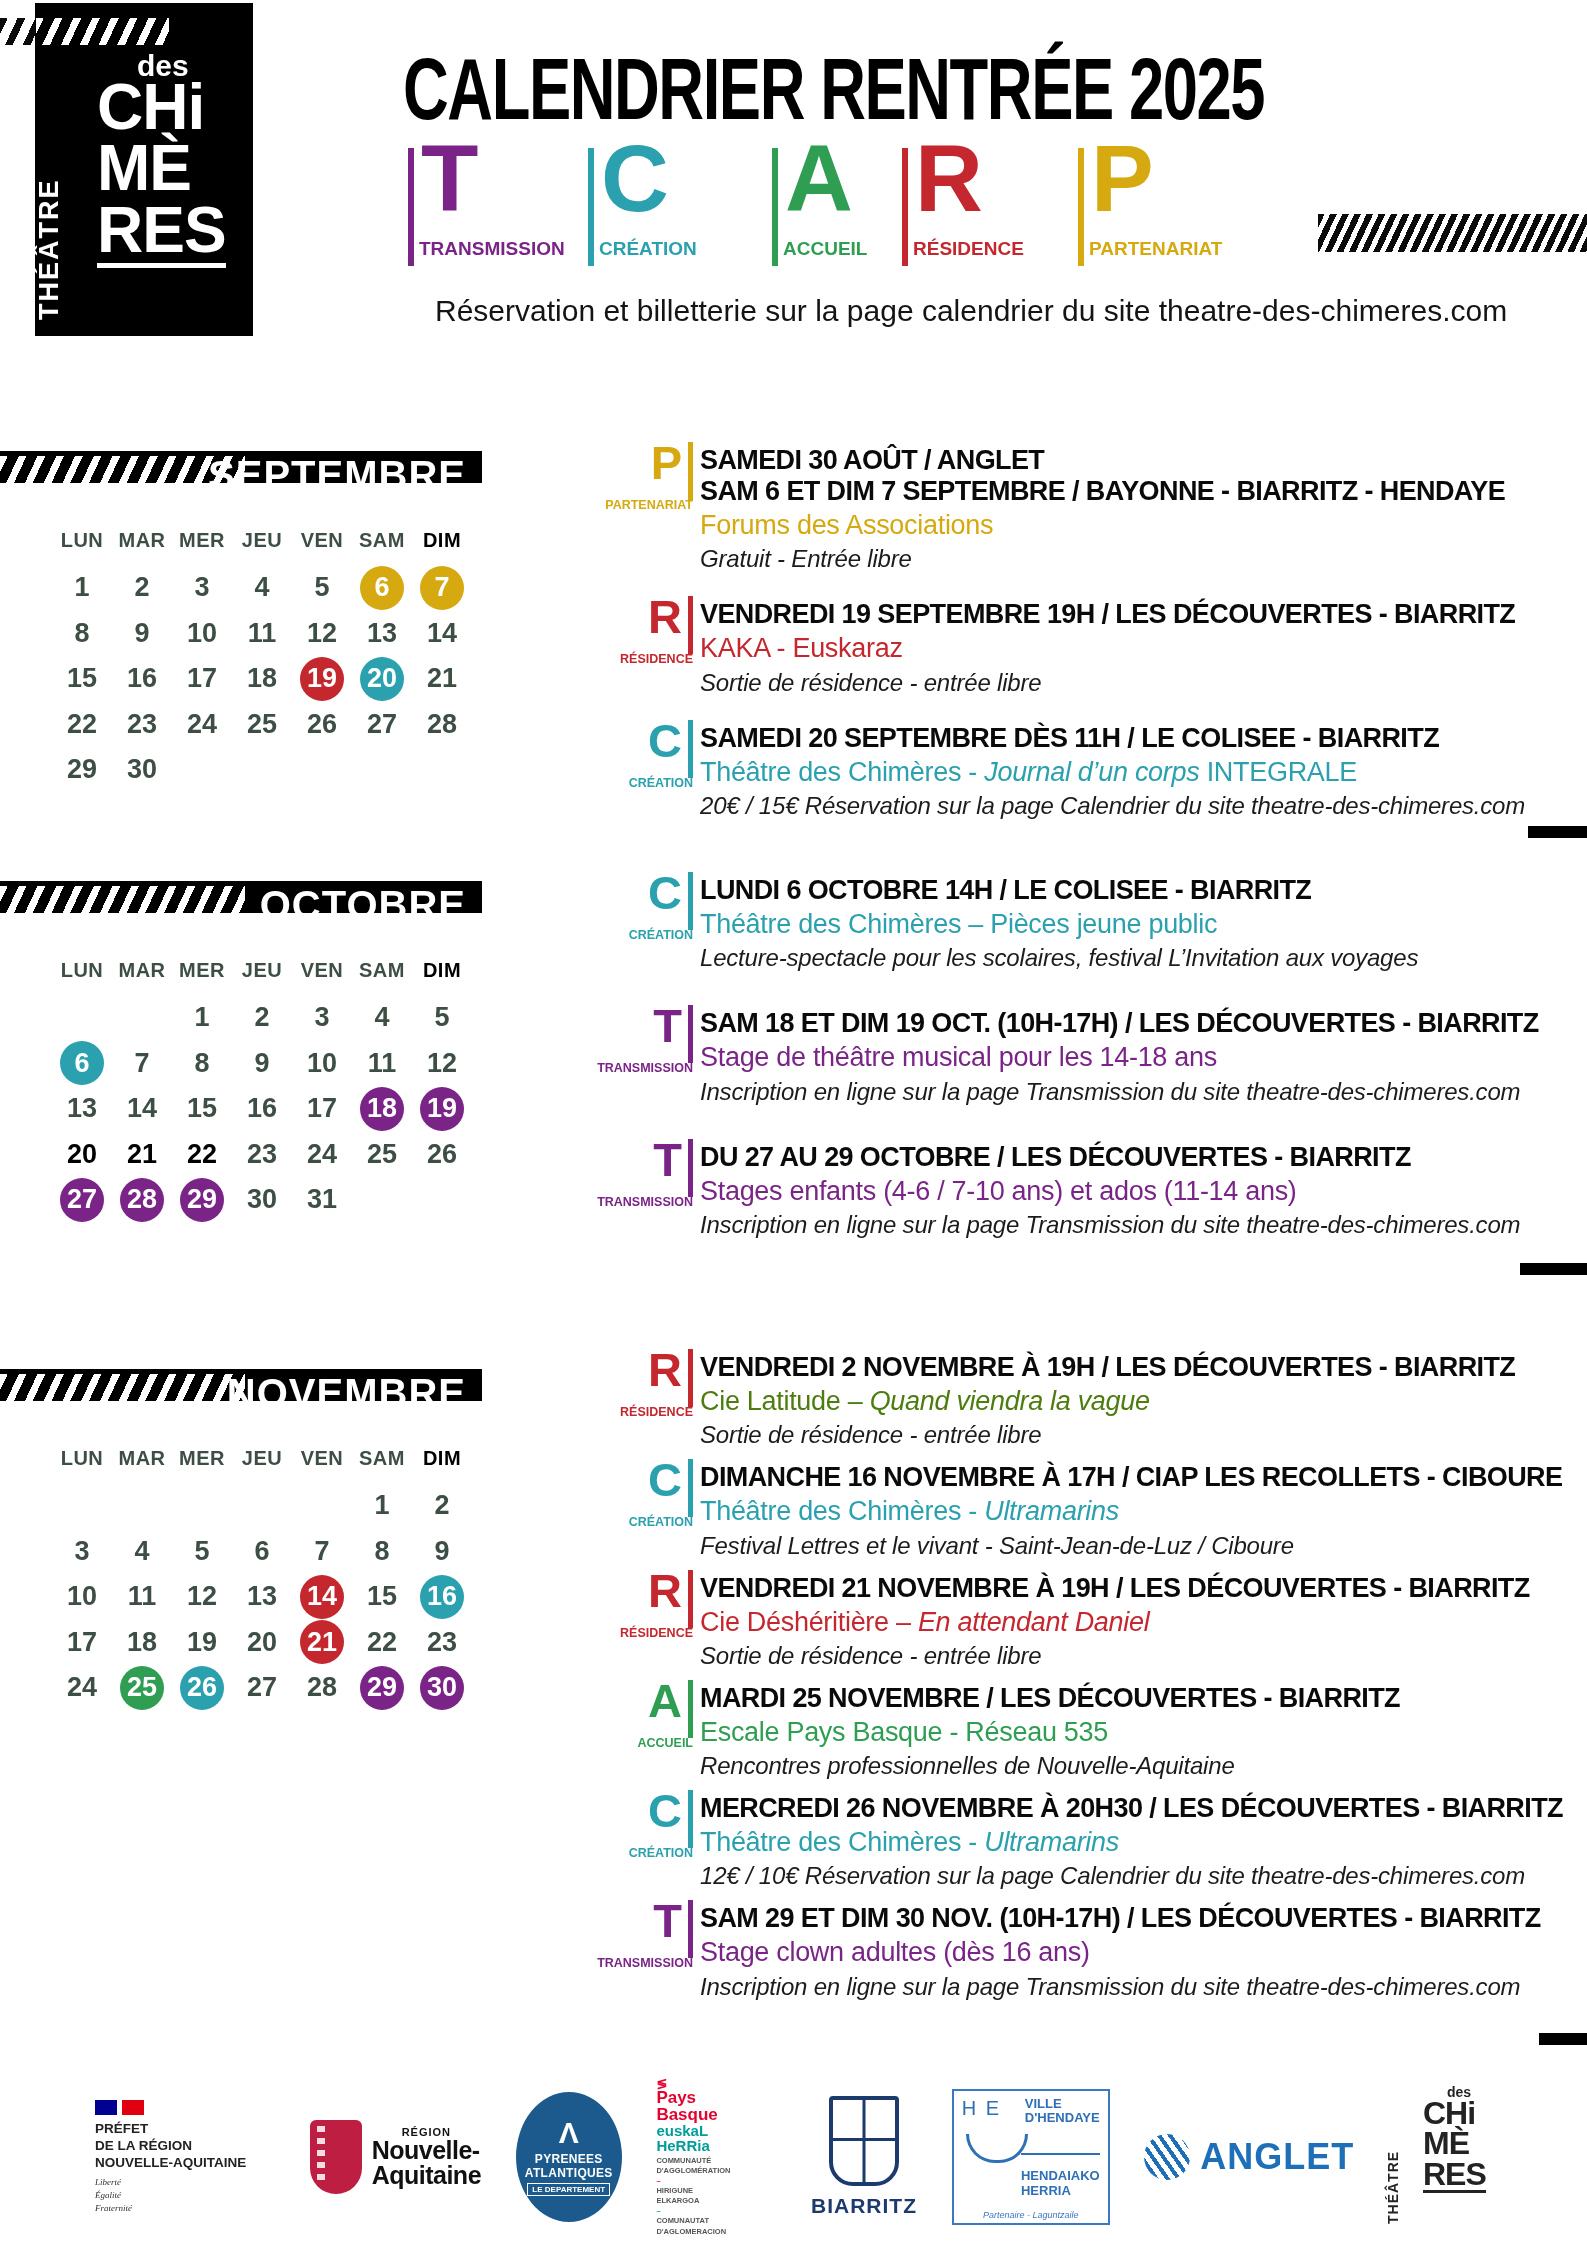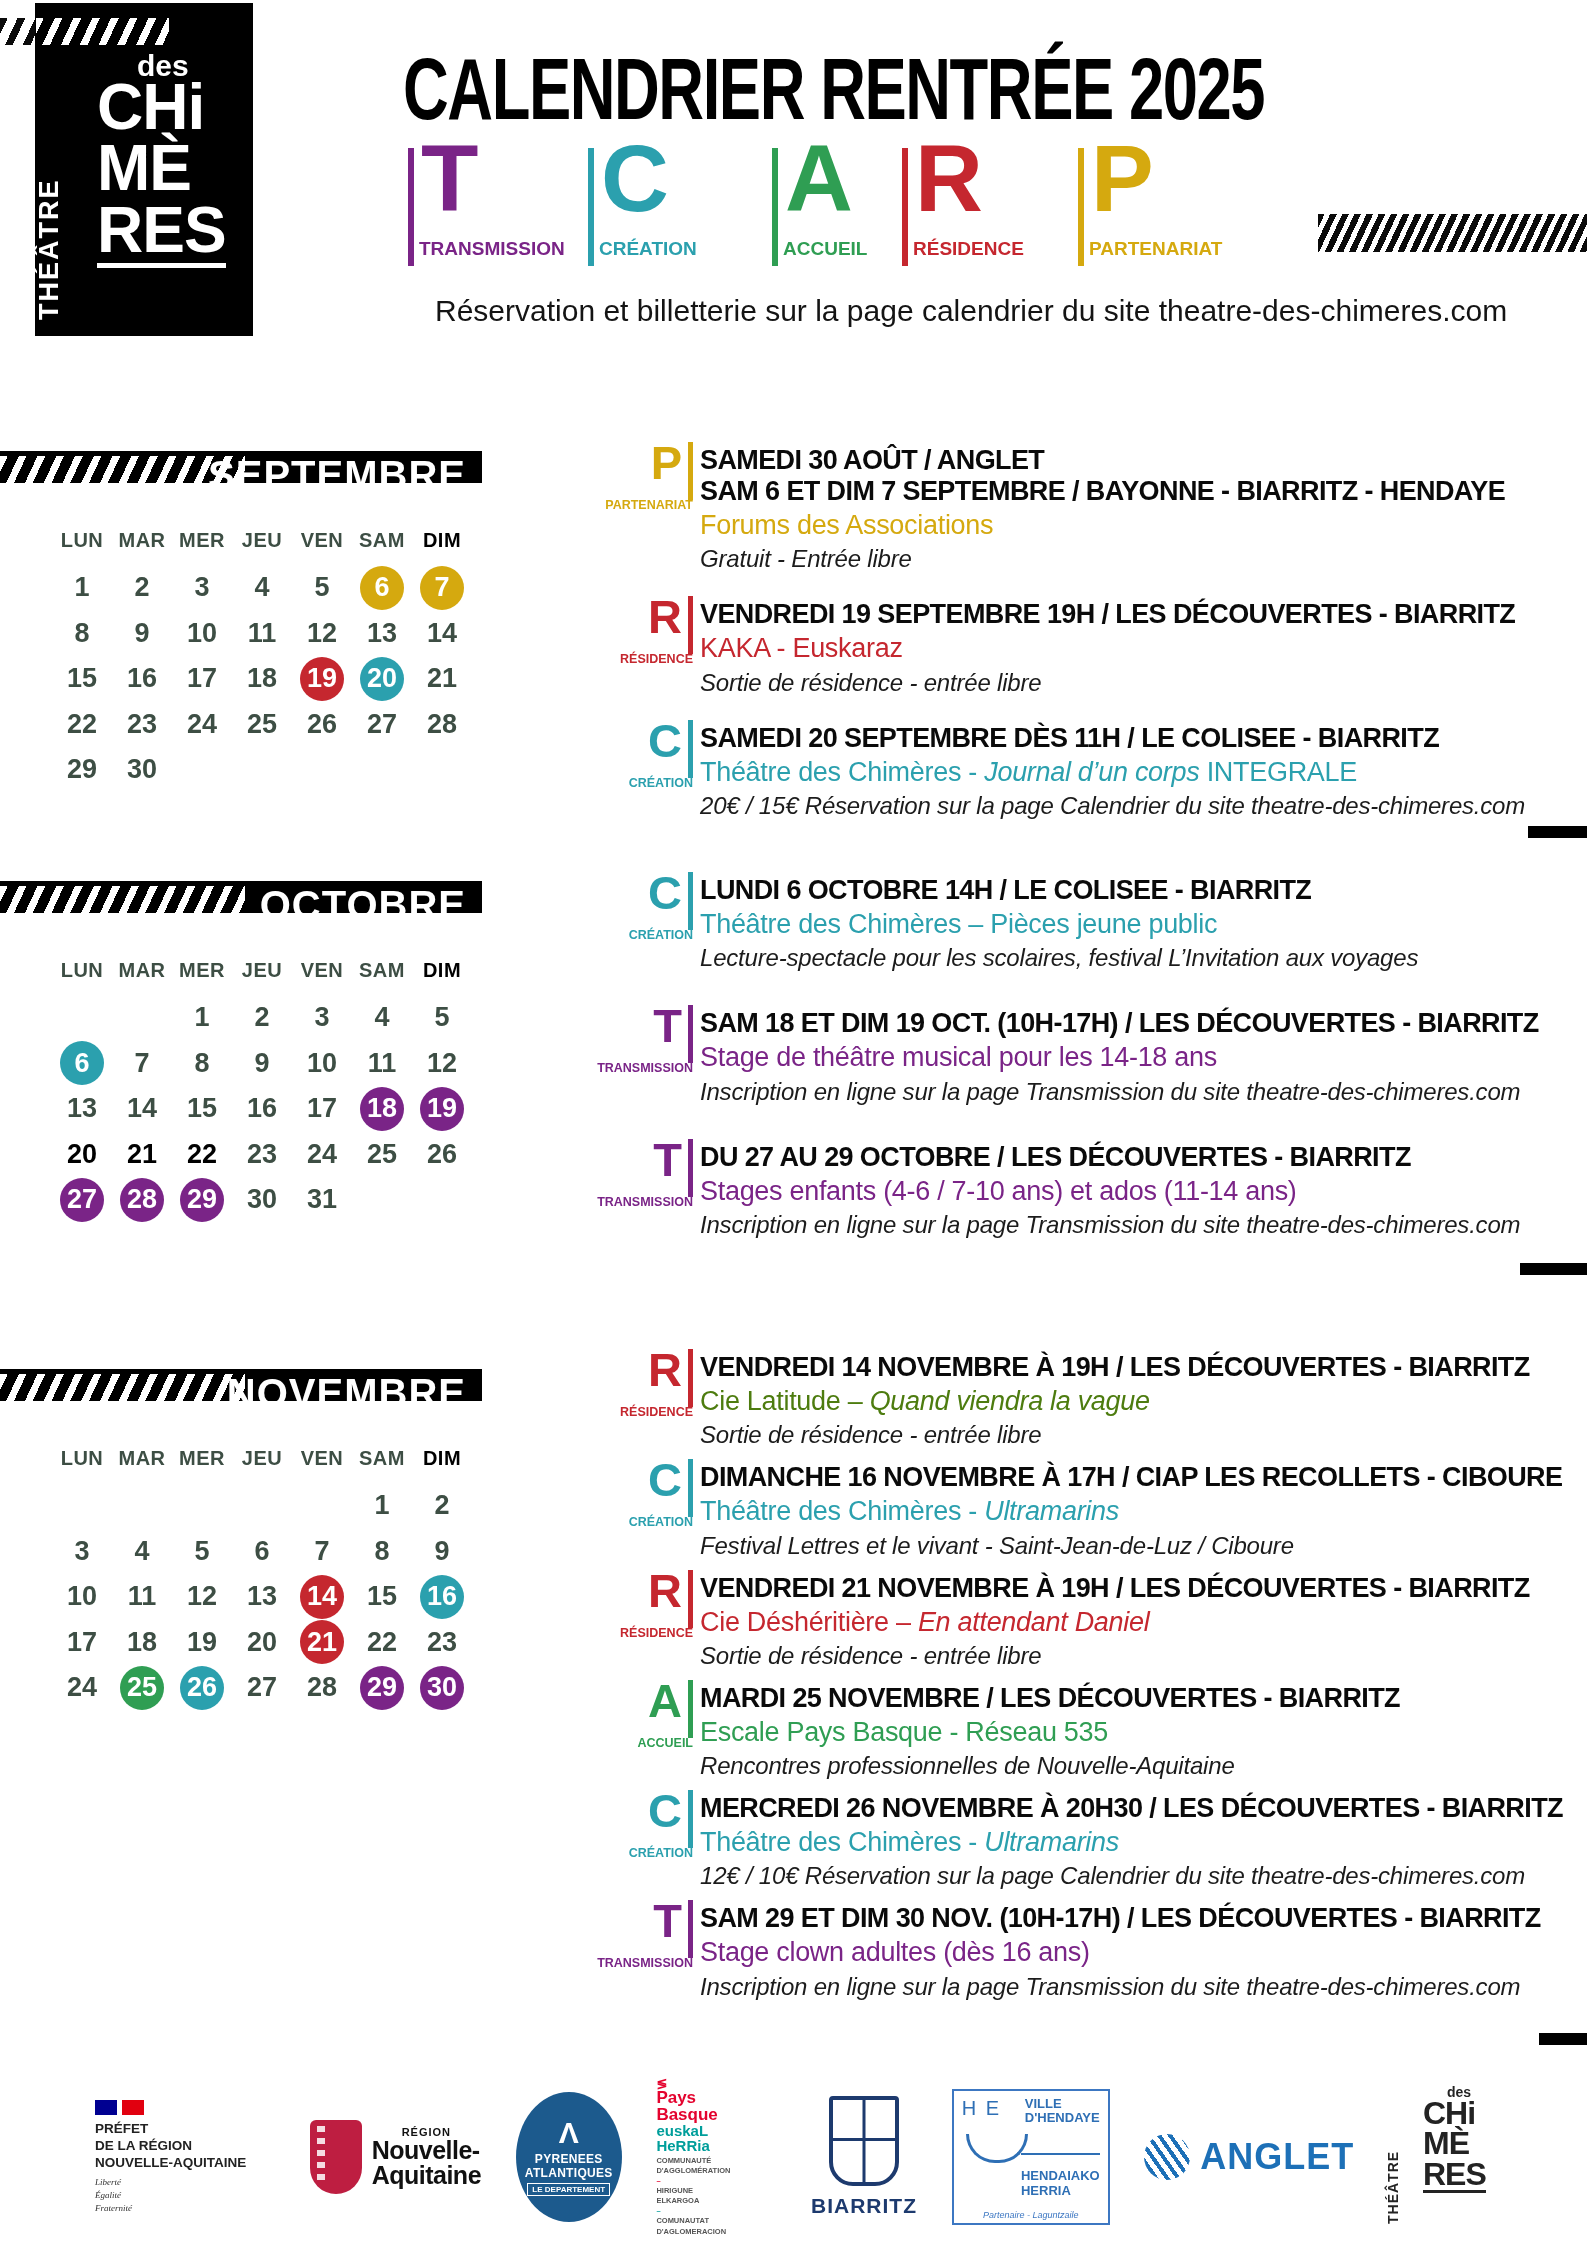--- a/index.html
+++ b/index.html
@@ -607,21 +607,21 @@
         </div>
     <div class="events">
           <div class="event">
     <div class="badge">
       <span class="badge-letter" style="color: rgb(197, 39, 47);">R</span>
       <span class="badge-bar" style="background: rgb(197, 39, 47);"></span>
       <span class="badge-label" style="color: rgb(197, 39, 47);">RÉSIDENCE</span>
     </div>
     <div class="event-text">
       <div class="event-titles">
-                <div class="title-line">VENDREDI 14 NOVEMBRE À 19H / LES DÉCOUVERTES - BIARRITZ</div>
+                <div class="title-line">VENDREDI 2 NOVEMBRE À 19H / LES DÉCOUVERTES - BIARRITZ</div>
               </div>
       <div class="event-name" style="color: #4d7c0f;"><span>Cie Latitude – </span><span class="it">Quand viendra la vague</span></div>
       <div class="event-note">Sortie de résidence - entrée libre</div>
     </div>
   </div>
           <div class="event">
     <div class="badge">
       <span class="badge-letter" style="color: rgb(43, 160, 174);">C</span>
       <span class="badge-bar" style="background: rgb(43, 160, 174);"></span>
       <span class="badge-label" style="color: rgb(43, 160, 174);">CRÉATION</span>

